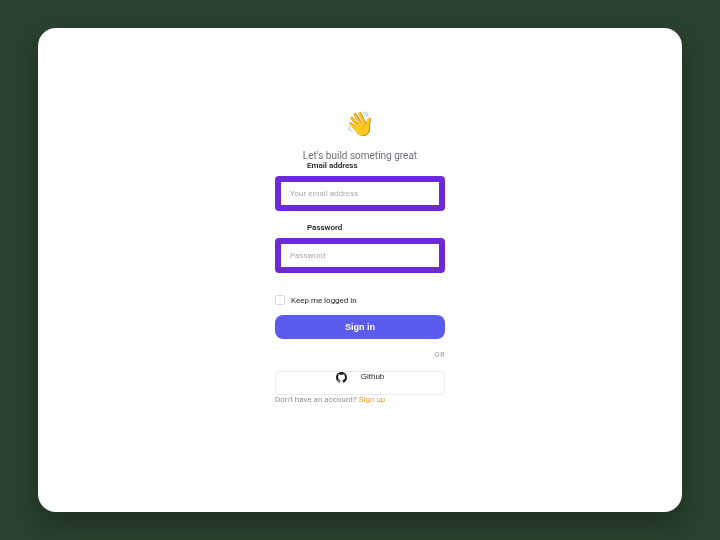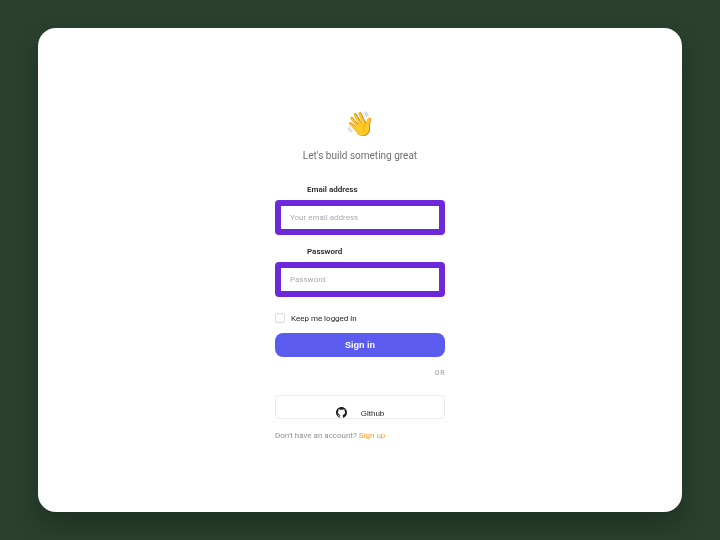--- a/index.html
+++ b/index.html
@@ -36,21 +36,20 @@
 }
 .title {
   font-size: 18px;
   font-weight: 700;
   color: #131313;
   margin-bottom: 6px;
 }
 .subtitle {
   font-size: 10px;
   color: #6c6f75;
-  margin-bottom: 24px;
 }
 .form {
   width: 170px;
   display: flex;
   flex-direction: column;
 }
 .label {
   font-size: 8px;
   font-weight: 600;
   color: #23262b;
@@ -67,21 +66,21 @@
   background: #fff;
   outline: none;
   font-family: inherit;
 }
 .input::placeholder { color: #a7abb1; }
 .field { margin-bottom: 12px; }
 .remember {
   display: flex;
   align-items: center;
   gap: 6px;
-  margin-top: 4px;
+  margin-top: 10px;
   margin-bottom: 10px;
 }
 .checkbox {
   width: 10px;
   height: 10px;
   border: 1px solid #d5d8dd;
   border-radius: 2px;
   background: #fff;
   cursor: pointer;
 }
@@ -115,31 +114,30 @@
   display: flex;
   gap: 10px;
 }
 .social-btn {
   flex: 1;
   height: 24px;
   border: 1px solid #ebecef;
   background: #fff;
   border-radius: 4px;
   display: flex;
-  align-items: flex-end;
+  align-items: flex-start;
   justify-content: center;
   gap: 14px;
   font-size: 8px;
   color: #23262b;
   cursor: pointer;
-  margin-top: 6px;
 }
 .social-btn svg { width: 11px; height: 11px; display: block; }
 .signup-row {
-  margin-top: 12px;
+  margin-top: 0;
   font-size: 8px;
 }
 .signup-text { color: #8c9099; }
 .signup-link { color: #f59f34; text-decoration: none; cursor: pointer; }
 </style>
 </head>
 <body>
 
 <div class="stage">
   <div class="card">

